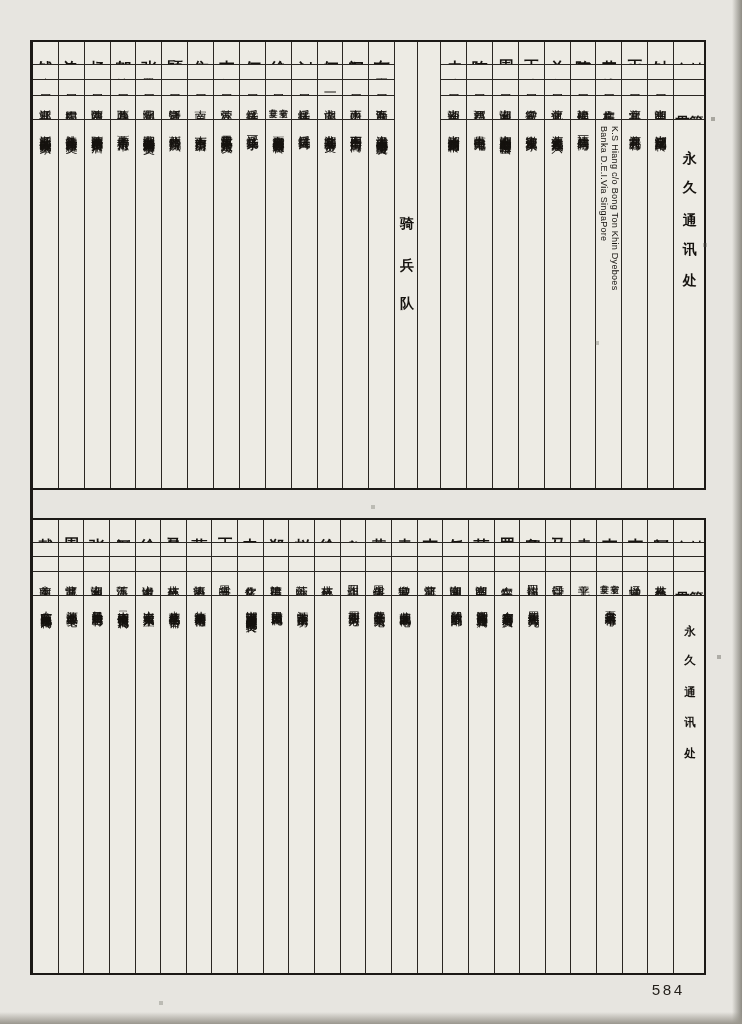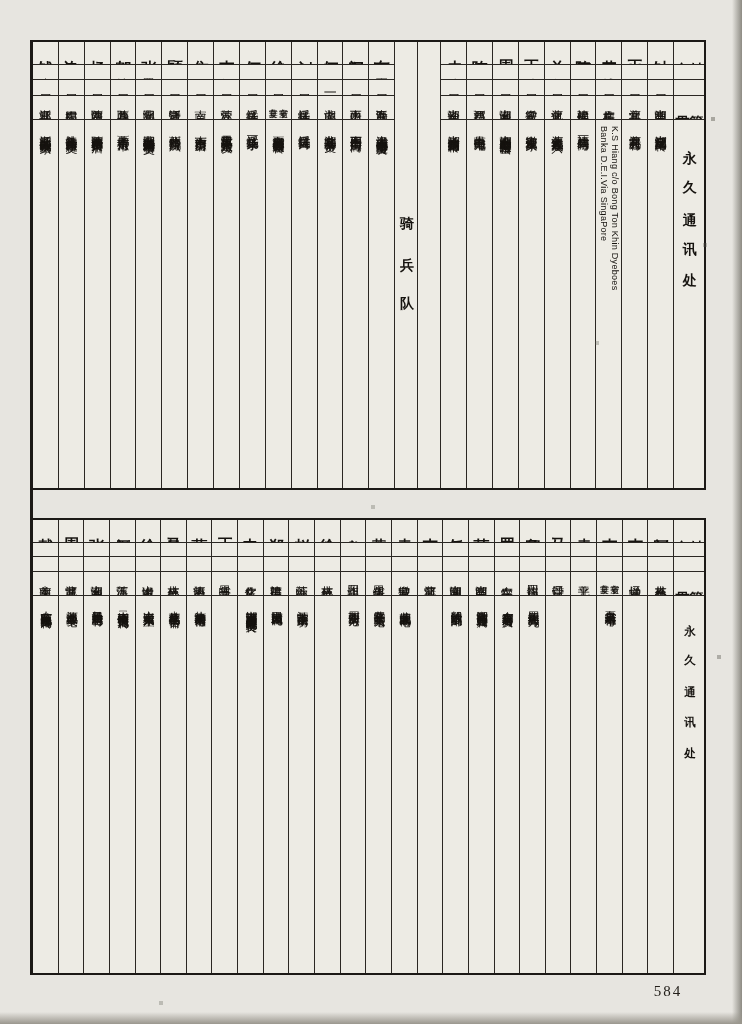--- a/index.html
+++ b/index.html
@@ -58,21 +58,21 @@
   .h-native .vt{font-size:14px;letter-spacing:24px;padding-top:8px;}
   .h-addr .vt{font-size:14px;letter-spacing:31px;padding-top:18px;}
   
   .divider .vt{height:auto;font-size:14px;font-weight:bold;letter-spacing:40px;}
   
   .left-frame{position:absolute;left:30px;top:40px;width:3px;height:935px;background:#1c1916;}
   
   .page-number{
     position:absolute;left:633px;top:983px;width:70px;text-align:center;
     font-size:15px;letter-spacing:2px;color:#24201b;
-    font-family:Liberation Serif, serif;
+    font-family:Liberation Mono, monospace;
   }
   
   .scan-edge-right{position:absolute;top:0;right:0;width:10px;height:1024px;
     background:linear-gradient(to right, rgba(130,128,120,0), #8d8b83);}
   .scan-edge-bottom{position:absolute;left:0;bottom:0;width:742px;height:12px;
     background:linear-gradient(to bottom, rgba(130,128,120,0), #9a978e);}
   .scan-specks{position:absolute;left:0;top:0;width:2px;height:2px;background:transparent;
     box-shadow:712px 118px 0 1px rgba(90,88,80,.45),
                704px 244px 0 1px rgba(90,88,80,.35),
                718px 656px 0 1px rgba(90,88,80,.4),

